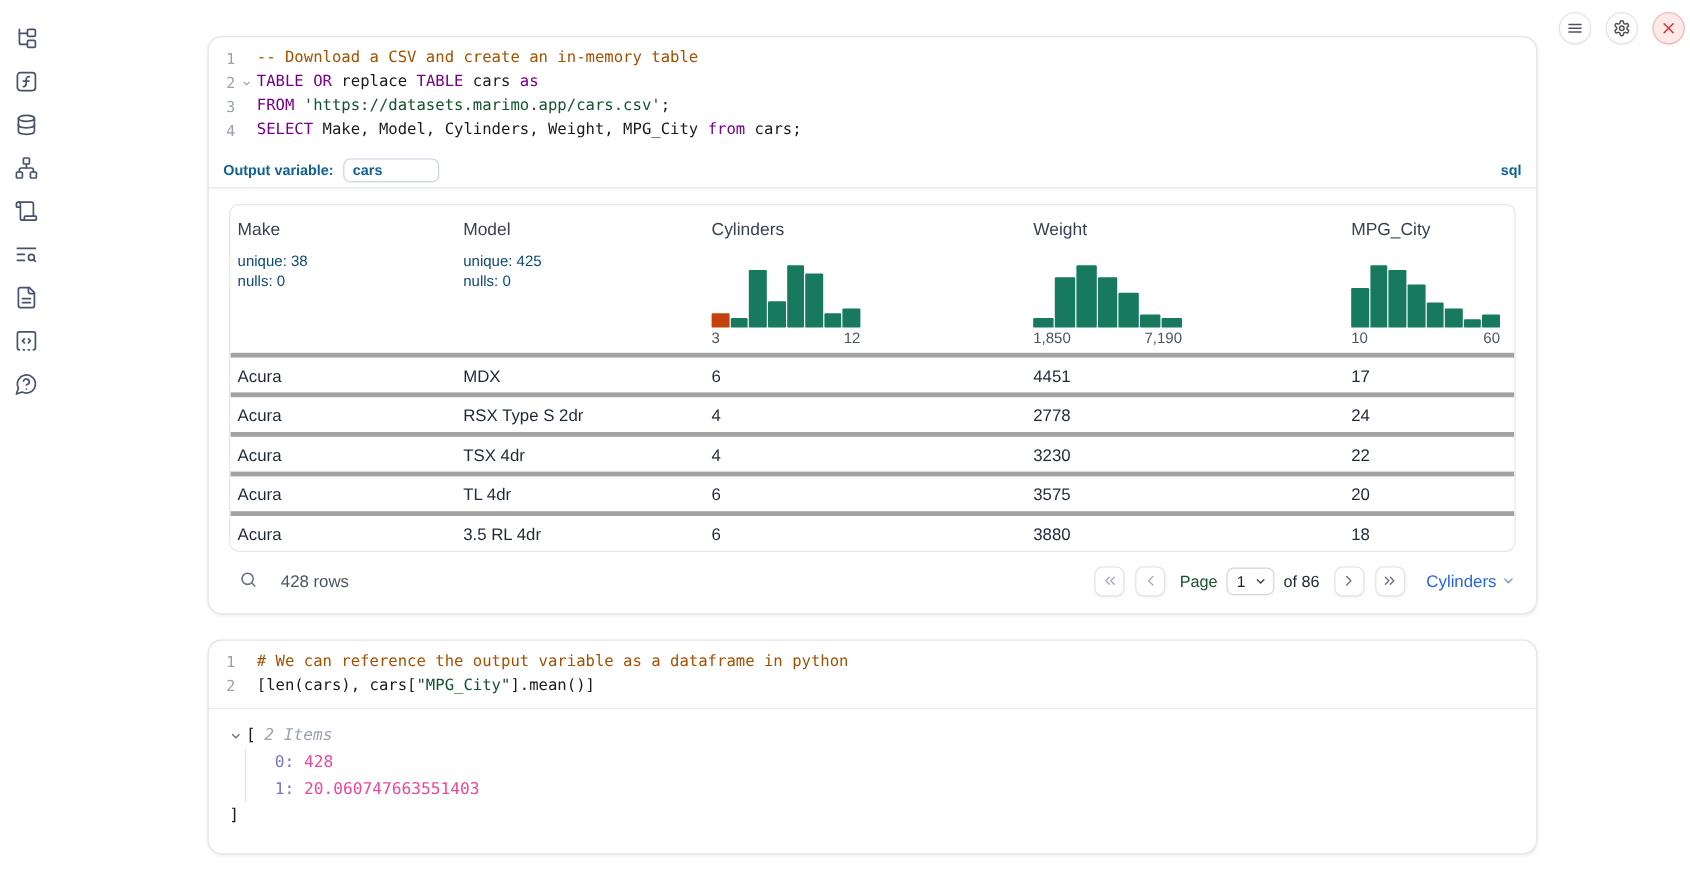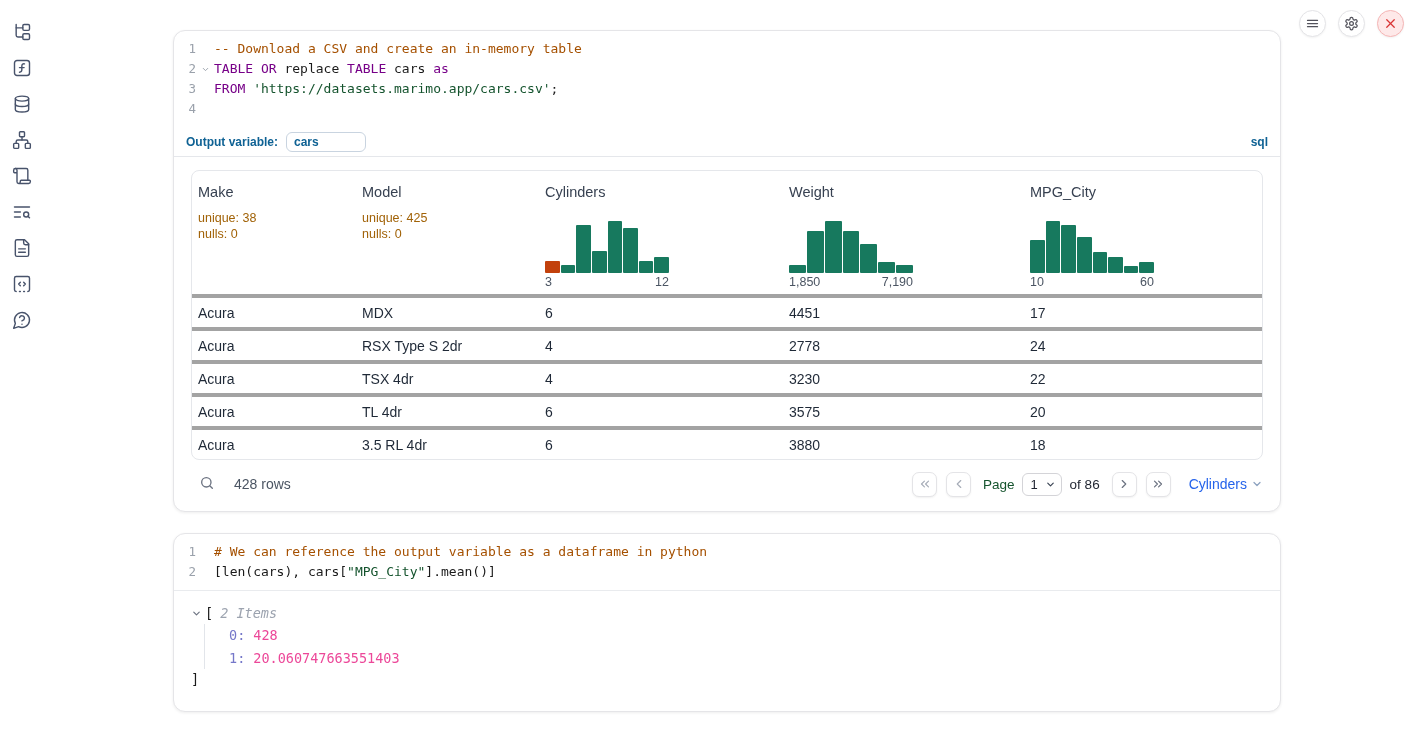--- a/index.html
+++ b/index.html
@@ -47,25 +47,25 @@
                  display:flex; align-items:center; padding:0 12px; }
   .ov-label { font-size:12px; font-weight:700; color:#0f6294; }
   .ov-input { width:80px; height:20px; margin-left:8px; border:1px solid #c9d4e0;
               border-radius:6px; padding:0 7px; font-size:12px; font-weight:700;
               color:#0f6294; font-family:"Liberation Sans",sans-serif; outline:none; }
   .lang-label { margin-left:auto; font-size:12px; font-weight:700; color:#0f6294; }
 
   
   .output { padding:13px 17px 0 17px; }
   .dtable { border:1px solid #e5e7eb; border-radius:8px; overflow:hidden; }
-  .thead, .trow { display:grid; grid-template-columns:164px 183px 244px 241px 1fr; }
+  .thead, .trow { display:grid; grid-template-columns:164px 183px 244px 241px 1fr;gap:24px; }
   .thead { height:123px; }
   .th { padding:12px 6px 6px 6px; position:relative; }
   .col-label { font-size:14.5px; color:#374151; display:inline-block; }
-  .col-stats { margin-top:9px; font-size:12.5px; color:#a16207; line-height:16px; }
+  .col-stats { margin-top:9px; font-size:12.5px; color:#0c4a6e; line-height:16px; }
   .hist { position:absolute; left:6px; bottom:5px; }
   .hist-bars { display:flex; align-items:flex-end; gap:1px; height:52px; width:124px; }
   .hist-bar { border-radius:1px; }
   .hist-labels { display:flex; justify-content:space-between; width:124px;
                  font-size:12.5px; color:#4b5563; margin-top:2px; }
   .trow { height:33px; border-top:4px solid #a3a3a3; align-items:center;
           font-size:14px; color:#1f2937; }
   .td { padding:0 6px; overflow:hidden; white-space:nowrap; }
 
   
@@ -205,21 +205,21 @@
   </button>
 </div>
 
 <section class="cell cell1">
   <div class="code-area" id="sql-code">
       <div class="code-line"><span class="gutter">1</span><span class="foldcol"></span><span class="code"><span class="tok-com">-- Download a CSV and create an in-memory table</span></span></div>
       <div class="code-line"><span class="gutter">2</span><span class="foldcol"><svg width="9" height="9" viewBox="0 0 24 24" fill="none" stroke="currentColor" stroke-width="2.5" stroke-linecap="round" stroke-linejoin="round">
             <path d="m6 9 6 6 6-6"></path>
           </svg></span><span class="code"><span class="tok-kw">TABLE</span><span class="tok-pl"> </span><span class="tok-kw">OR</span><span class="tok-pl"> replace </span><span class="tok-kw">TABLE</span><span class="tok-pl"> cars </span><span class="tok-kw">as</span></span></div>
       <div class="code-line"><span class="gutter">3</span><span class="foldcol"></span><span class="code"><span class="tok-kw">FROM</span><span class="tok-pl"> </span><span class="tok-str">'https://datasets.marimo.app/cars.csv'</span><span class="tok-pl">;</span></span></div>
-      <div class="code-line"><span class="gutter">4</span><span class="foldcol"></span></div>
+      <div class="code-line"><span class="gutter">4</span><span class="foldcol"></span><span class="code"><span class="tok-kw">SELECT</span><span class="tok-pl"> Make, Model, Cylinders, Weight, MPG_City </span><span class="tok-kw">from</span><span class="tok-pl"> cars;</span></span></div>
     </div>
 
   <div class="cell-footer">
     <span class="ov-label">Output variable:</span>
     <input class="ov-input" type="text" value="cars" style="">
     <span class="lang-label">sql</span>
   </div>
 
   <div class="output">
     <div class="dtable">

